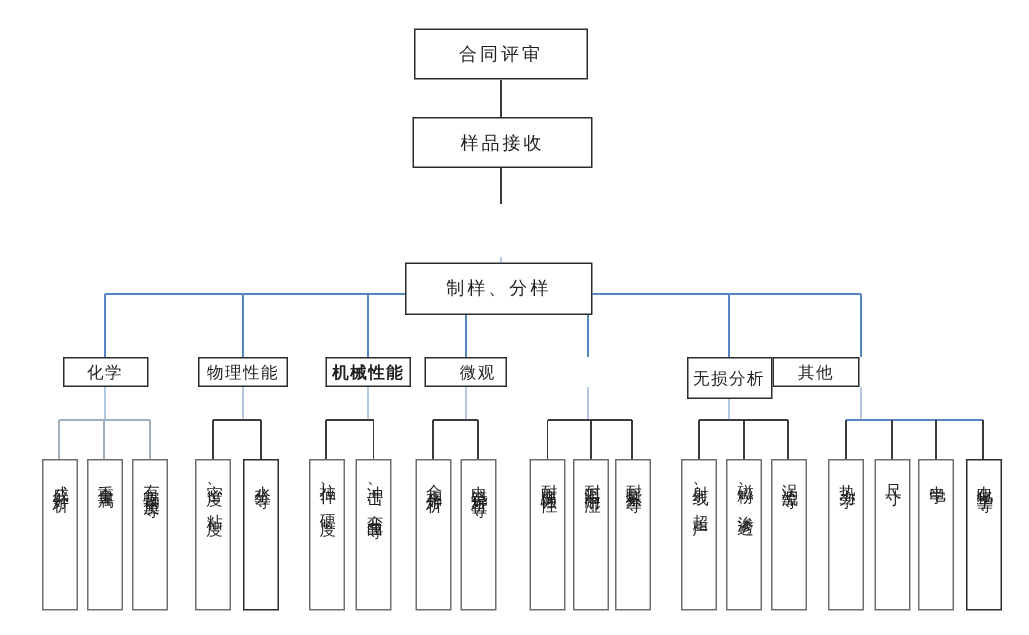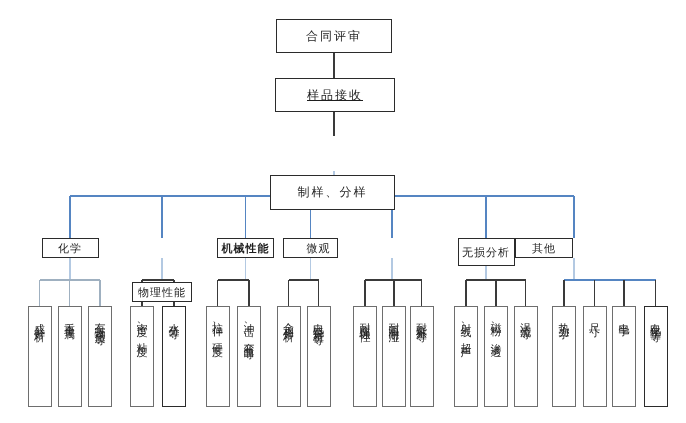--- a/index.html
+++ b/index.html
@@ -87,33 +87,33 @@
       <line x1="525.5" y1="280" x2="525.5" y2="306" stroke="#3a3a3a" stroke-width="1.3"></line>
       <line x1="574" y1="196" x2="574" y2="238" stroke="#5585c2" stroke-width="1.3"></line>
       <line x1="574" y1="258" x2="574" y2="280" stroke="#b3c9e2" stroke-width="1.3"></line>
       <line x1="564" y1="280" x2="655.5" y2="280" stroke="#5585c2" stroke-width="1.3"></line>
       <line x1="564" y1="280" x2="564" y2="306" stroke="#3a3a3a" stroke-width="1.3"></line>
       <line x1="594.5" y1="280" x2="594.5" y2="306" stroke="#3a3a3a" stroke-width="1.3"></line>
       <line x1="624" y1="280" x2="624" y2="306" stroke="#3a3a3a" stroke-width="1.3"></line>
       <line x1="655.5" y1="280" x2="655.5" y2="306" stroke="#3a3a3a" stroke-width="1.3"></line>
     </svg>
 <div class="node top-box" style="left: 276px; top: 19px; width: 116px; height: 34px;">合同评审</div>
-    <div class="node top-box" style="left: 275px; top: 78px; width: 120px; height: 34px; text-decoration: underline;">样品接收</div>
+    <div class="node top-box" style="left: 275px; top: 78px; width: 120px; height: 34px;">样品接收</div>
     <div class="node top-box" style="left: 270px; top: 136px; width: 125px; height: 35px; margin-top: 39px;">制样、分样</div>
     <div class="node cat-box" style="left: 41.5px; top: 238px; width: 57px; height: 20px; font-family: Liberation Mono, monospace;">化学</div>
     <div class="node leaf-box" style="left: 27.5px; top: 306px; width: 24px; height: 101px;">
       <span class="leaf-text">成分分析</span>
     </div>
     <div class="node leaf-box" style="left: 57.5px; top: 306px; width: 24px; height: 101px;">
       <span class="leaf-text">重金属</span>
     </div>
     <div class="node leaf-box" style="left: 88px; top: 306px; width: 24px; height: 101px;">
       <span class="leaf-text">有害物质等</span>
     </div>
-    <div class="node cat-box" style="left: 132px; top: 238px; width: 60px; height: 20px; margin-top: 44px;">物理性能</div>
+    <div class="node cat-box" style="left: 132px; top: 238px; width: 60px; height: 20px;">物理性能</div>
     <div class="node leaf-box" style="left: 130px; top: 306px; width: 24px; height: 101px;">
       <span class="leaf-text">密度、粘度</span>
     </div>
     <div class="node leaf-box dark-border" style="left: 162px; top: 306px; width: 24px; height: 101px;">
       <span class="leaf-text">水分等</span>
     </div>
     <div class="node cat-box" style="left: 217px; top: 238px; width: 57px; height: 20px; font-weight: bold;">机械性能</div>
     <div class="node leaf-box" style="left: 205.5px; top: 306px; width: 24px; height: 101px;">
       <span class="leaf-text">拉伸、硬度</span>
     </div>

